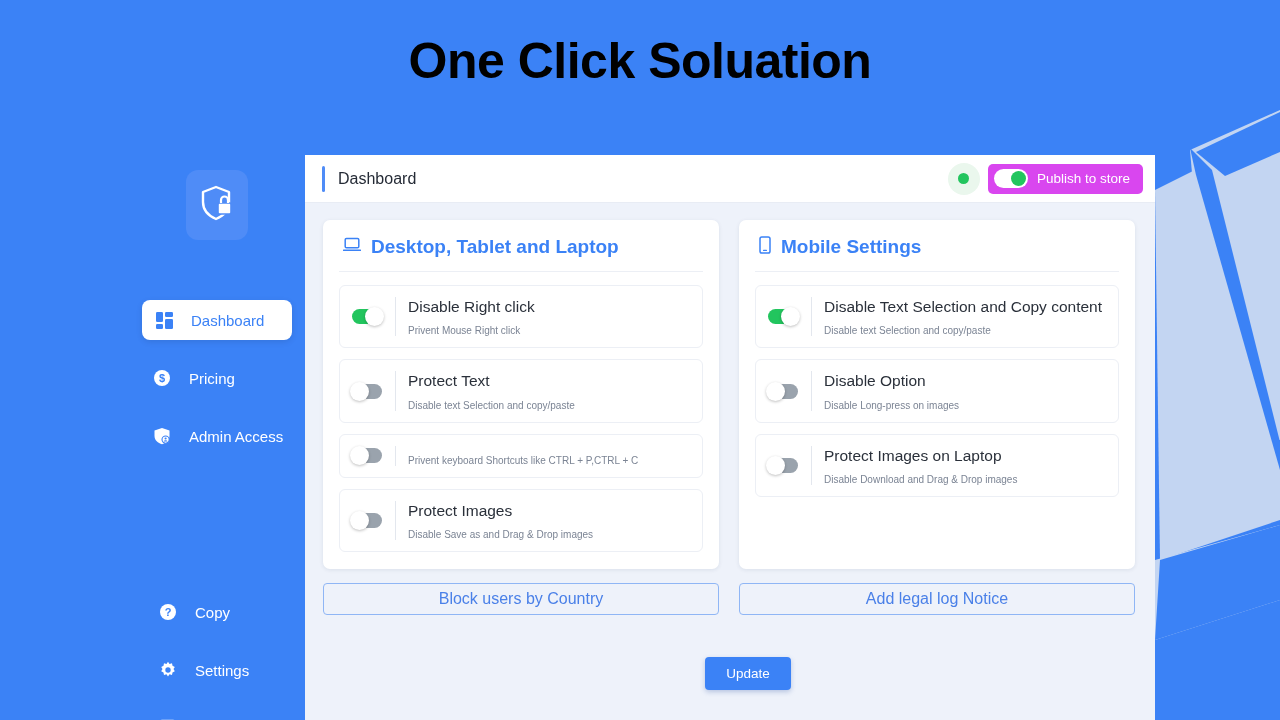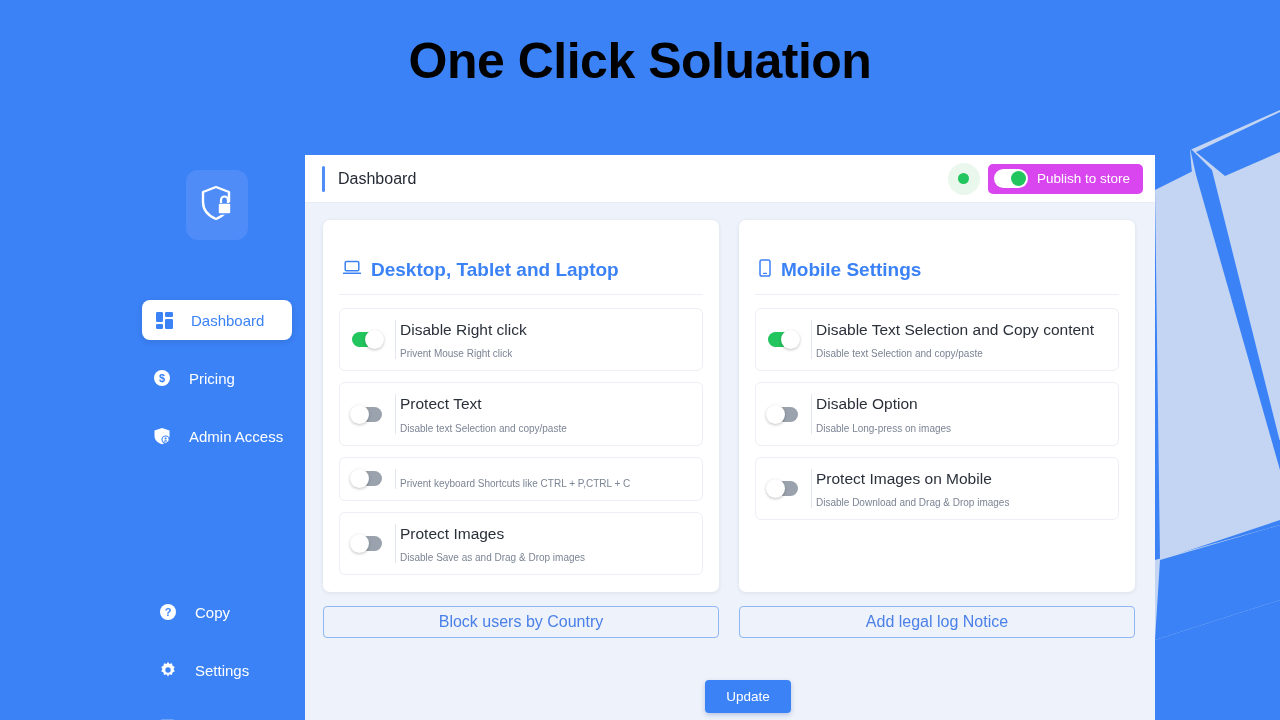--- a/index.html
+++ b/index.html
@@ -99,21 +99,20 @@
     flex: 1; background: #ffffff; border-radius: 7px;
     box-shadow: 0 1px 4px rgba(20,40,80,.09);
     padding: 16px 16px 17px 16px;
     min-height: 323px;
   }
   .panel-head {
     display: flex; align-items: center; gap: 10px;
     padding: 0 0 13px 4px;
     border-bottom: 1px solid #eceff5;
     margin-bottom: 13px;
-    margin-top: 23px;
   }
   .panel-head .ptitle {
     color: #3b82f6; font-size: 19px; font-weight: bold;
   }
 
   .setting-row {
     display: flex; align-items: center;
     border: 1px solid #eceff5; border-radius: 6px;
     padding: 11px 12px; margin-bottom: 11px;
   }
@@ -125,21 +124,21 @@
   }
   .switch.on { background: #22c55e; }
   .switch.off { background: #9aa3ad; }
   .switch::after {
     content: ""; position: absolute; top: -2px;
     width: 19px; height: 19px; border-radius: 50%;
     background: #ffffff; box-shadow: 0 1px 3px rgba(0,0,0,.25);
   }
   .switch.on::after  { right: -2px; }
   .switch.off::after { left: -2px; }
-  .setting-text { border-left: 1px solid #e3e7ee; padding-left: 4px; }
+  .setting-text { border-left: 1px solid #e3e7ee; padding-left: 12px; }
   .setting-title { font-size: 15.5px; color: #2a303a; line-height: 1.25; }
   .setting-sub { font-size: 10px; color: #7b8494; margin-top: 9px; }
 
   
   .sec-btns { display: flex; gap: 20px; padding: 14px 20px 0 18px; }
   .sec-btn {
     flex: 1; height: 32px; border: 1px solid #8fb6f5;
     border-radius: 4px; background: #eef2fa;
     display: flex; align-items: center; justify-content: center;
     color: #4a80e8; font-size: 16px; cursor: pointer;
@@ -336,21 +335,21 @@
         <div class="switch off"></div>
         <div class="setting-text">
           <div class="setting-title">Disable Option</div>
           <div class="setting-sub">Disable Long-press on images</div>
         </div>
       </div>
 
       <div class="setting-row">
         <div class="switch off"></div>
         <div class="setting-text">
-          <div class="setting-title">Protect Images on Mobile</div>
+          <div class="setting-title">Protect Images on Laptop</div>
           <div class="setting-sub">Disable Download and Drag &amp; Drop images</div>
         </div>
       </div>
     </div>
   </div>
 
   <div class="sec-btns">
     <div class="sec-btn">Block users by Country</div>
     <div class="sec-btn">Add legal log Notice</div>
   </div>

